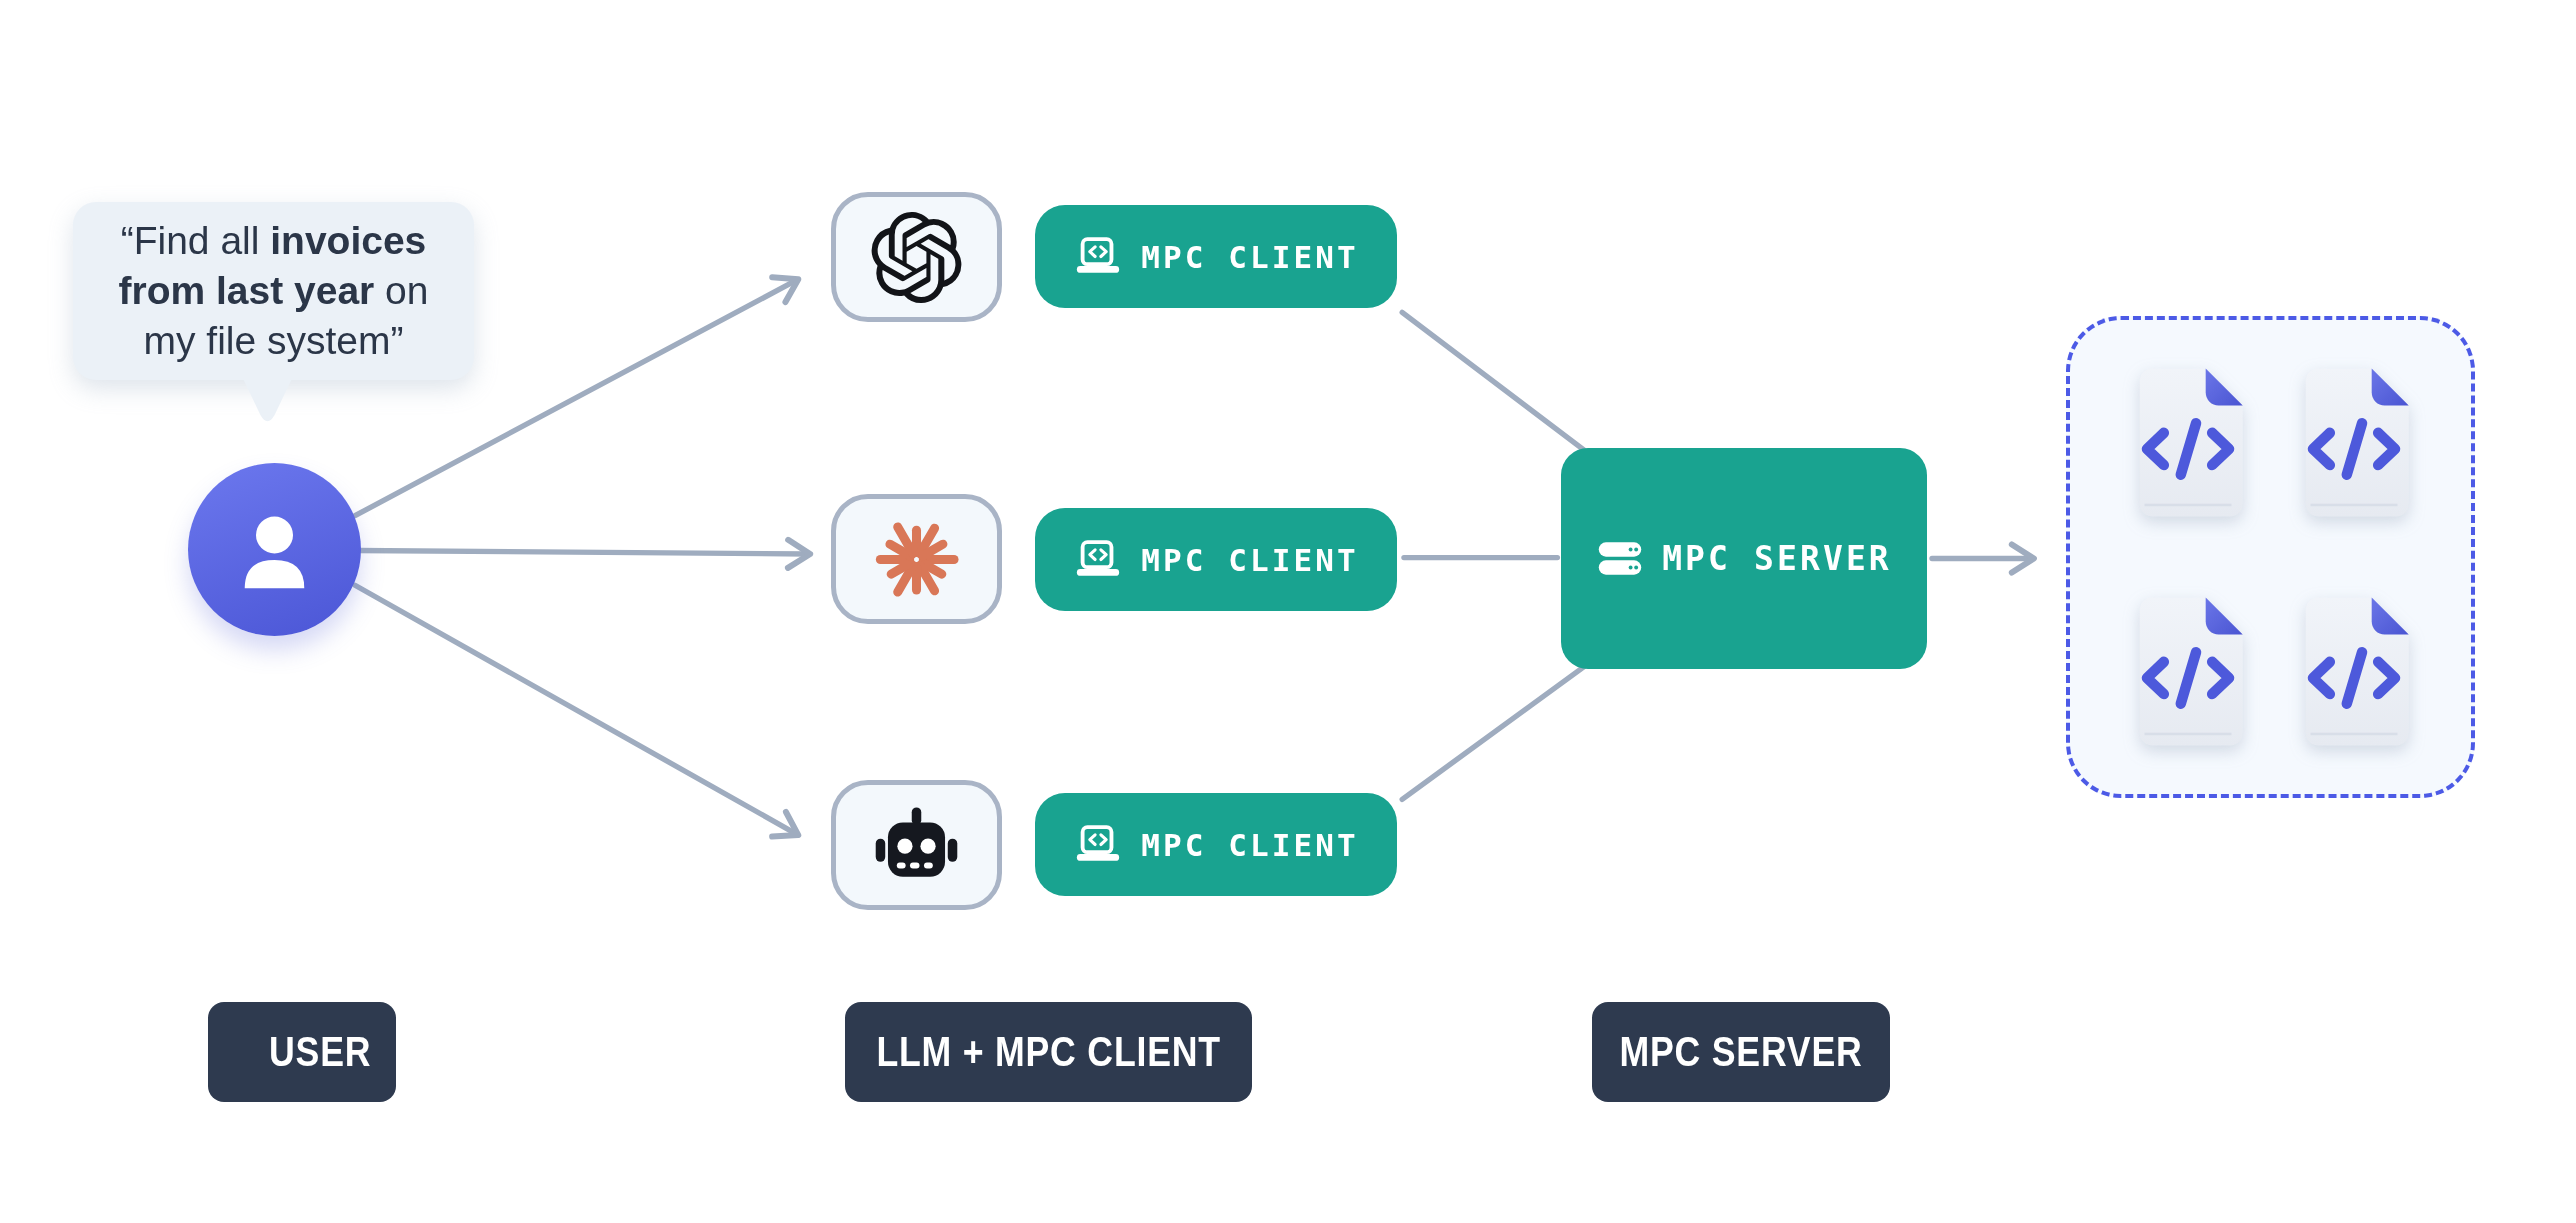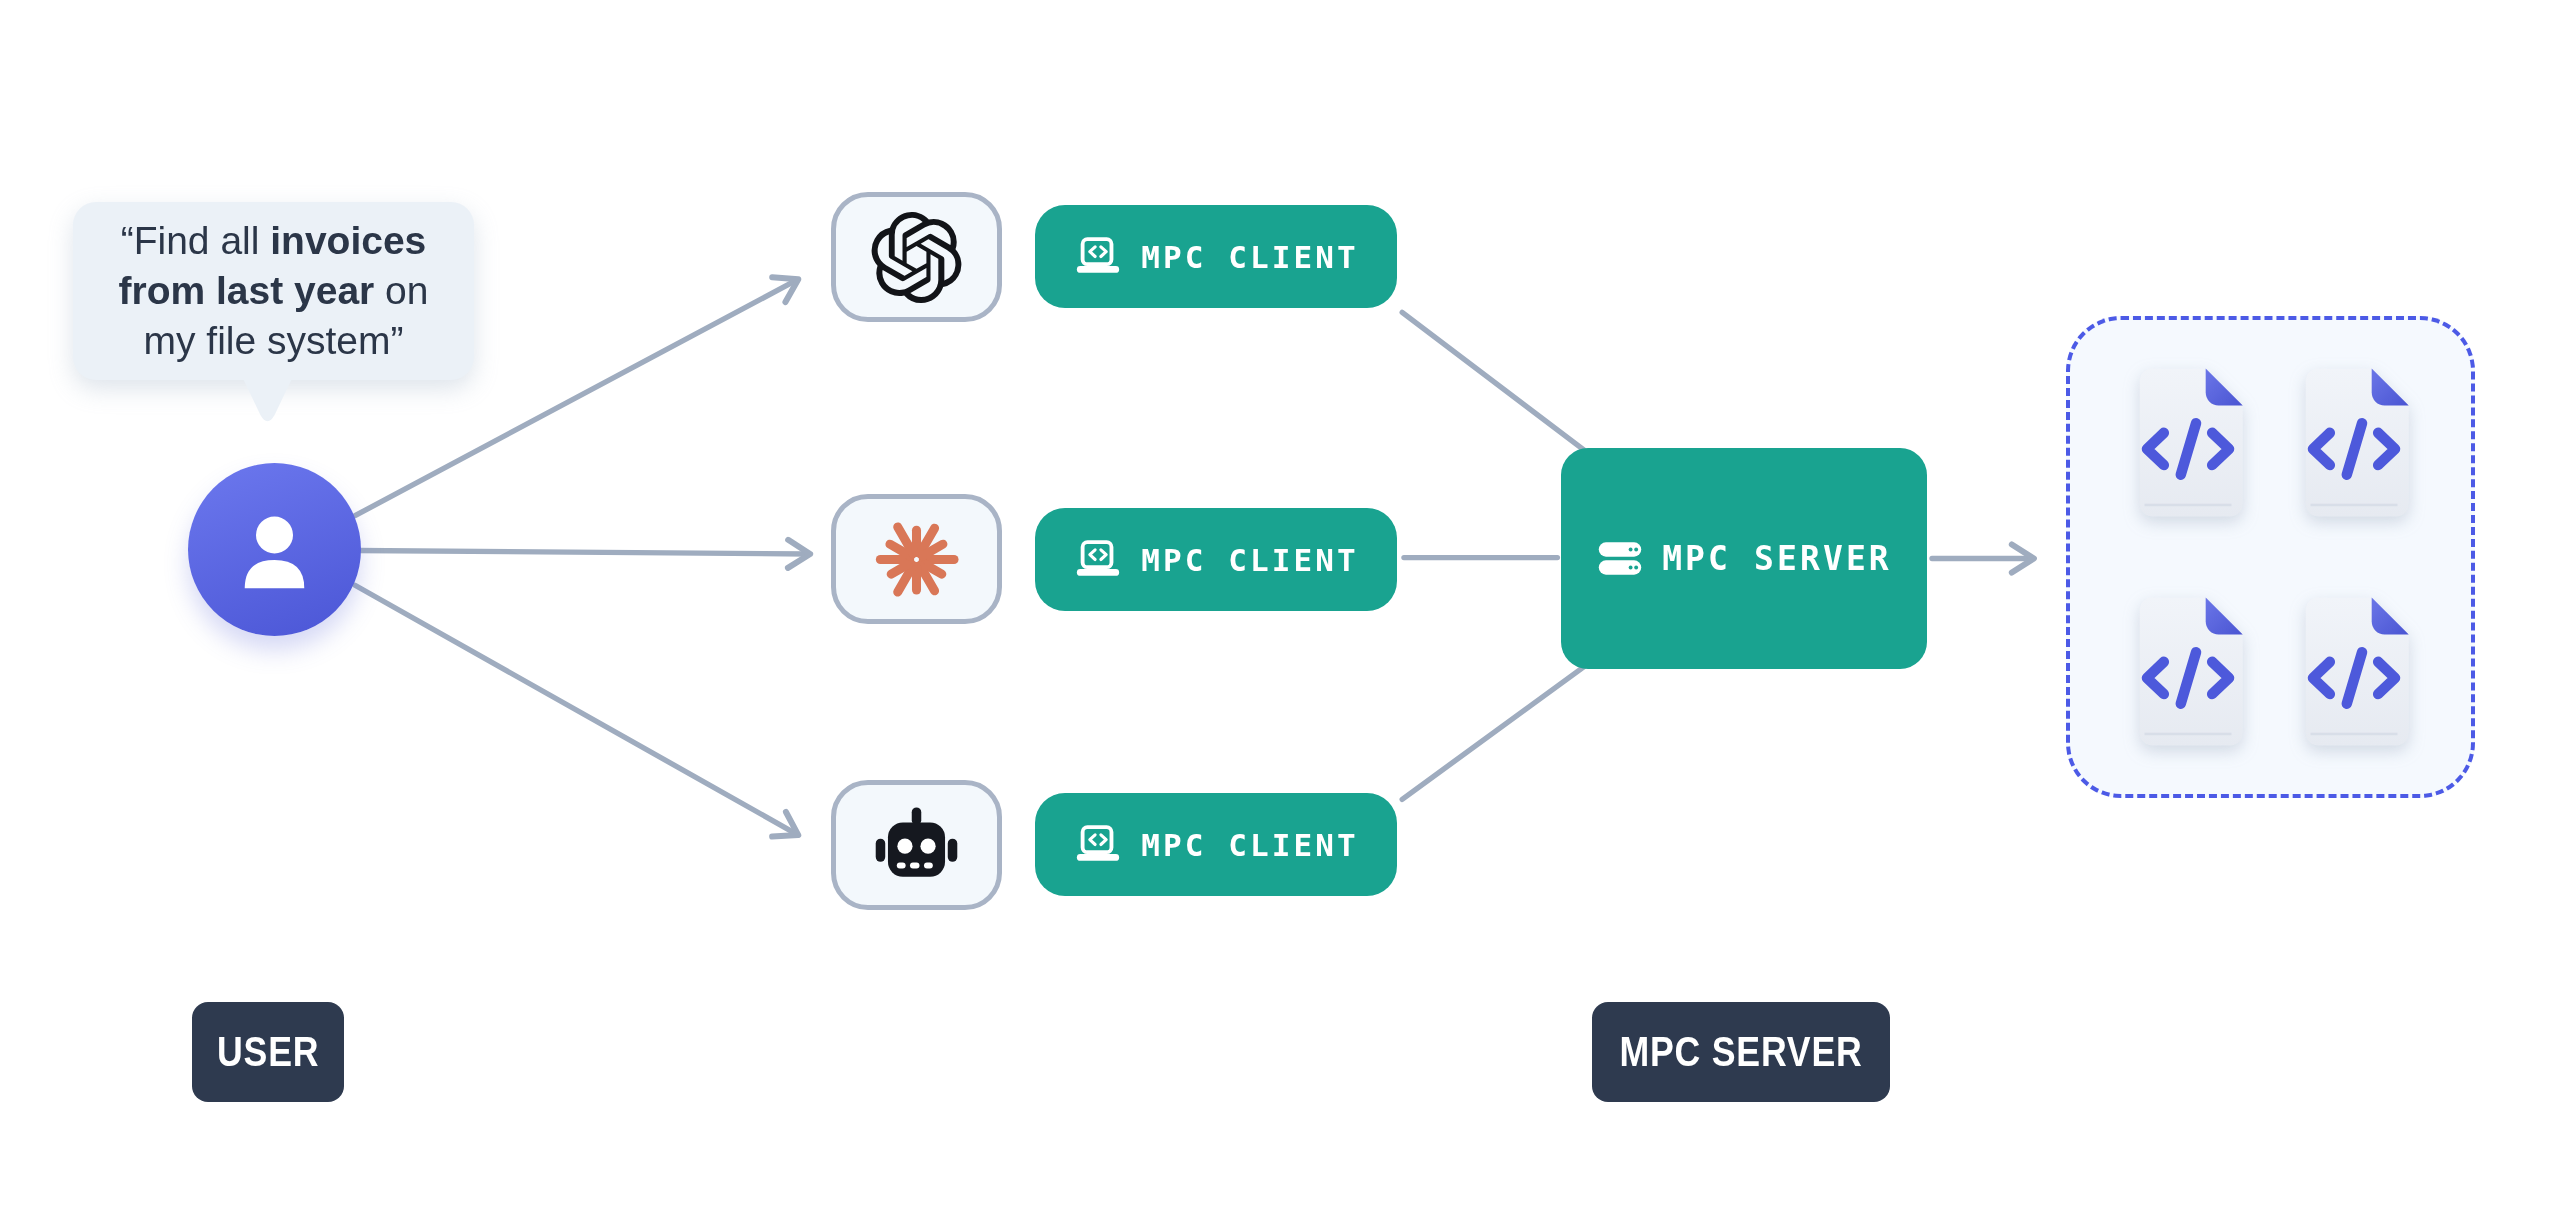--- a/index.html
+++ b/index.html
@@ -64,21 +64,21 @@
   .file{filter:drop-shadow(0 6.2px 8px rgba(120,135,160,.28));}
   
   .col-label{
     position:absolute;top:1002px;height:100px;border-radius:16px;background:#2E3A4F;
     display:flex;align-items:center;justify-content:center;
   }
   .col-label span{
     color:#ffffff;font-weight:700;font-size:42px;letter-spacing:0.9px;white-space:nowrap;
     display:inline-block;transform:scaleX(.85);
   }
-  .lab-user{left:192px;width:152px;}
+  .lab-user{left:208px;width:152px;padding-left:36px;}
   .lab-llm{left:845px;width:407px;}
   .lab-server{left:1592px;width:298px;}
   .lab-fs{left:2113px;width:303px;}
   svg{display:block;}
 </style>
 </head>
 <body>
 
 <div class="stage">
 
@@ -242,18 +242,21 @@
         <path d="M55 44 L65.5 54 L55 64"></path>
         <path d="M45 38 L35.5 70"></path>
       </g>
       <rect x="13" y="88" width="54" height="1.6" fill="#D8DEE8"></rect>
     </svg>
   </div>
 
   <div class="col-label lab-user">
     <span>USER</span>
   </div>
+  <div class="col-label lab-llm">
+    <span>LLM + MPC CLIENT</span>
+  </div>
   <div class="col-label lab-server">
     <span>MPC SERVER</span>
   </div>
 
 </div>
 
 
 </body></html>

